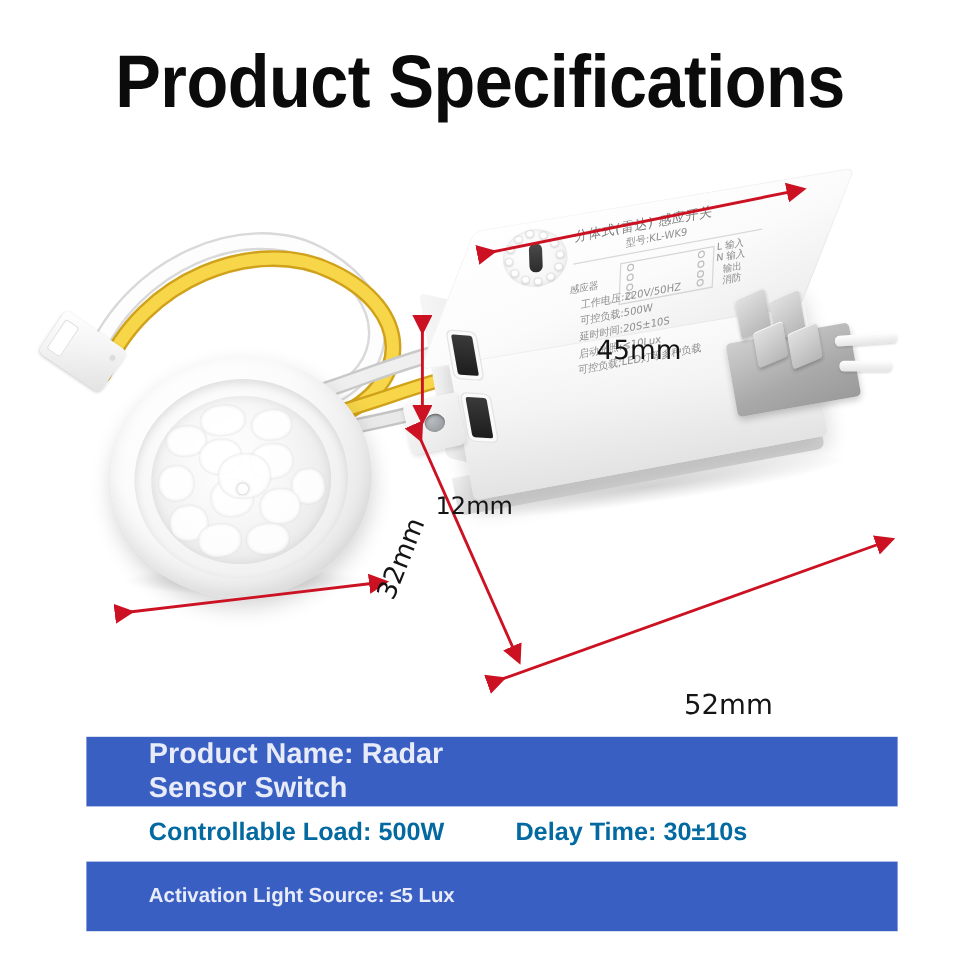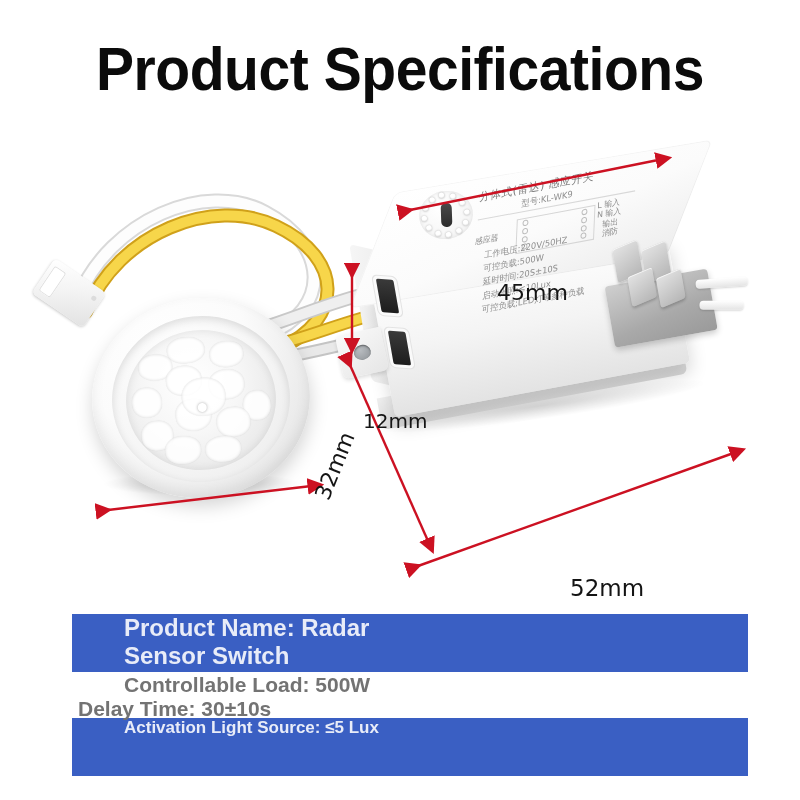--- a/index.html
+++ b/index.html
@@ -213,37 +213,37 @@
     white-space:nowrap;
   }
   .dim-45{left:497px;top:160px;font-size:22px;}
   .dim-12{left:363px;top:253px;font-size:20px;margin-top:36px;}
   .dim-32{left:310px;top:374px;font-size:22px;transform:rotate(-68deg);transform-origin:left top;}
   .dim-30{left:203px;top:500px;font-size:23px;}
   .dim-52{left:570px;top:455px;font-size:23px;}
 
   
   .spec-table{position:absolute;left:72px;top:614px;width:676px;}
-  .spec-row{display:flex;width:100%;box-sizing:border-box;flex-direction:column;}
+  .spec-row{display:flex;width:100%;box-sizing:border-box;}
   .spec-row.blue{background:#3a5fc3;}
   .spec-row.white{background:#ffffff;}
   .spec-row.r1{height:58px;}
   .spec-row.r2{height:42px;margin-top:1px;}
   .spec-row.r3{height:58px;margin-top:3px;}
   .spec-cell{
     display:flex;align-items:center;
     box-sizing:border-box;
     font-family:"Liberation Sans Narrow","Liberation Sans",sans-serif;
     font-weight:700;
     line-height:1.16;
   }
   .spec-cell.left{width:52%;padding-left:52px;}
   .spec-cell.right{width:48%;padding-left:6px;}
   .blue .spec-cell{color:#e8ecf8;}
-  .white .spec-cell{color:#737373;}
+  .white .spec-cell{color:#0369a1;}
   .r1 .spec-cell.left{font-size:24px;padding-left:52px;}
   .r1 .spec-cell.right{font-size:19px;}
   .r2 .spec-cell.left{font-size:21px;}
   .r2 .spec-cell.right{font-size:21px;text-align:center;}
   .r3 .spec-cell{font-size:17px;}
 </style>
 </head>
 <body>
 
 <div class="stage">

